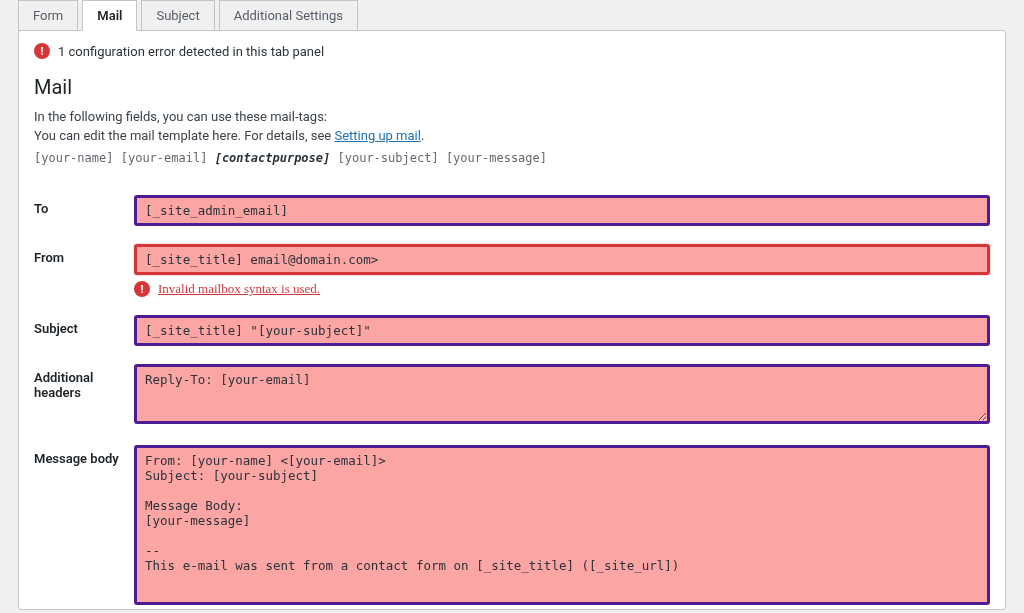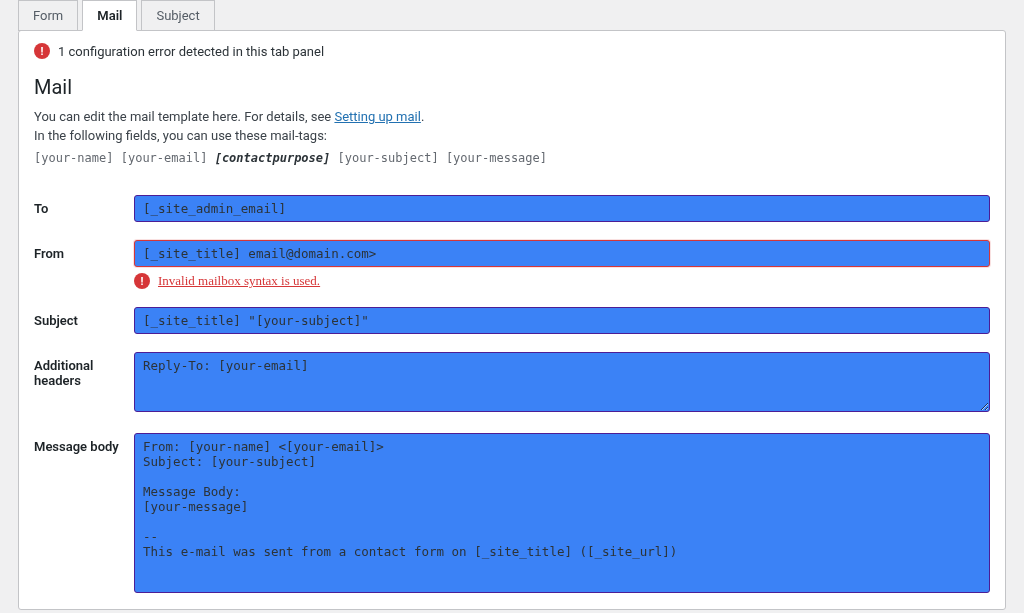--- a/index.html
+++ b/index.html
@@ -94,26 +94,26 @@
     font-size: 13px;
     color: #1d2327;
     padding-top: 6px;
   }
   .form-row .field-col {
     flex: 1;
   }
   .text-input {
     width: 100%;
     padding: 5px 8px;
-    border: 1px solid #4c1d95;
+    border: 3px solid #4c1d95;
     border-radius: 3px;
     font-family: Consolas, Monaco, monospace;
     font-size: 12.5px;
     color: #2c3338;
-    background: #3b82f6;
+    background: #fca5a5;
   }
   .text-input.textarea { resize: both; min-height: 60px; }
   .text-input.body { min-height: 160px; resize: none; }
   .text-input.error {
     border-color: #d63638;
     box-shadow: 0 0 0 1px rgba(214,54,56,0.15);
   }
   .field-error {
     display: flex;
     align-items: center;
@@ -126,35 +126,36 @@
     font-family: Liberation Serif, serif;
   }
 </style>
 </head>
 <body>
 
 <div class="tabs">
   <div class="tab">Form</div>
   <div class="tab active">Mail</div>
   <div class="tab">Subject</div>
+  <div class="tab">Additional Settings</div>
 </div>
 
 <div class="panel">
 
   <div class="config-error">
     <span class="err-icon">!</span>
     <span>1 configuration error detected in this tab panel</span>
   </div>
 
   <h2 class="section-title">Mail</h2>
 
+  <p class="help-text">In the following fields, you can use these mail-tags:</p>
   <p class="help-text">
     <span>You can edit the mail template here. For details, see </span><a href="#">Setting up mail</a><span>.</span>
   </p>
-  <p class="help-text">In the following fields, you can use these mail-tags:</p>
 
   <div class="mailtags">
     <span>[your-name]</span>
     <span>[your-email]</span>
     <span class="bold">[contactpurpose]</span>
     <span>[your-subject]</span>
     <span>[your-message]</span>
   </div>
 
   <div class="form-row">

